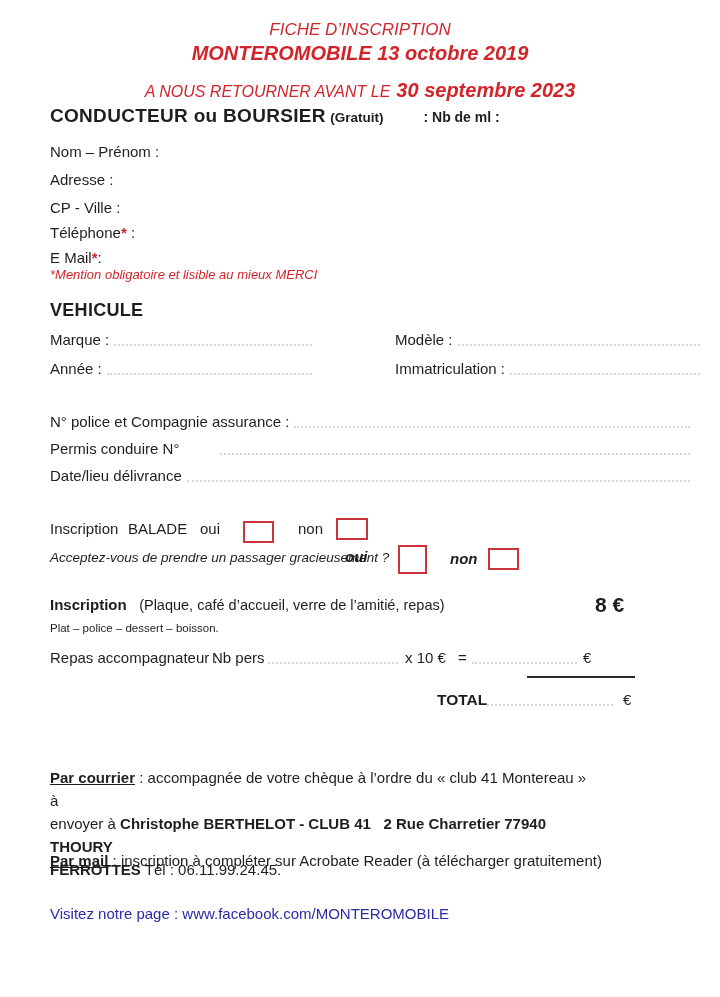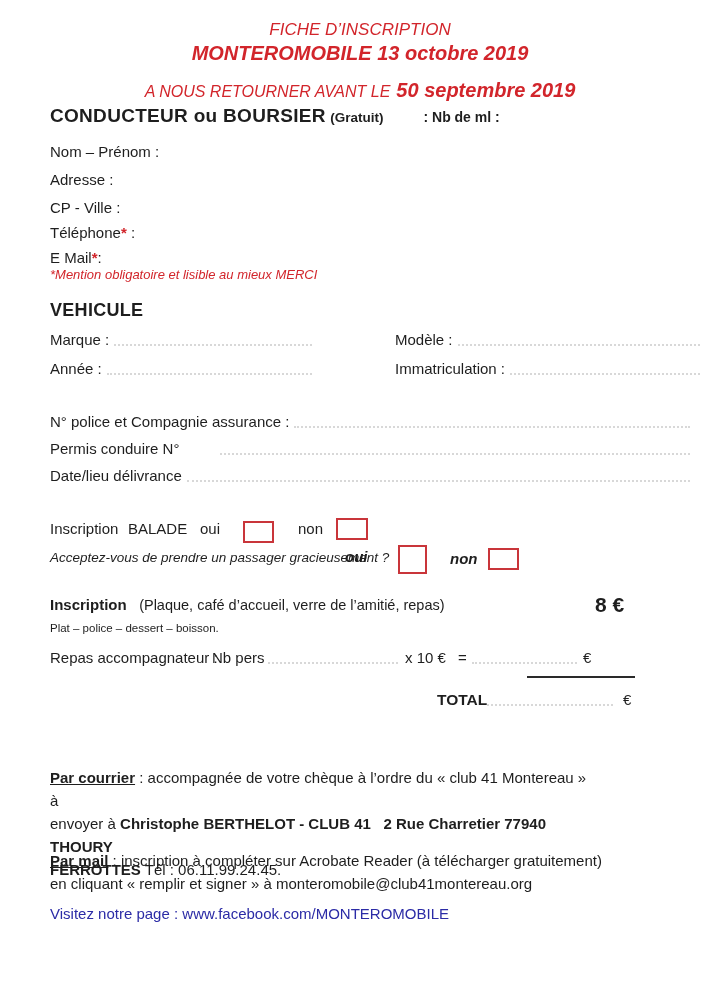--- a/index.html
+++ b/index.html
@@ -41,21 +41,21 @@
   .sumline { position:absolute; border-top:2px solid #2a2a2a; }
 </style>
 </head>
 <body>
 
 <div class="page">
 
   <div class="abs center h1">FICHE D’INSCRIPTION</div>
   <div class="abs center h2">MONTEROMOBILE 13 octobre 2019</div>
   <div class="abs center h3">
-    <span>A NOUS RETOURNER AVANT LE</span><span class="date">50 septembre 2019</span>
+    <span>A NOUS RETOURNER AVANT LE</span><span class="date">30 septembre 2023</span>
   </div>
 
   <div class="abs" style="left:50px; top:105px;">
     <span class="sec-title cond-title">CONDUCTEUR ou BOURSIER</span>
     <span class="cond-gratuit">(Gratuit)</span><span class="cond-nb">: Nb de ml :</span>
   </div>
 
   <div class="abs lbl" style="left:50px; top:143px;">Nom – Prénom :</div>
   <div class="abs lbl" style="left:50px; top:171px;">Adresse :</div>
   <div class="abs lbl" style="left:50px; top:199px;">CP - Ville :</div>
@@ -143,18 +143,17 @@
 
 
   <div class="abs para" style="left:50px; top:766px; width:545px;">
     <span class="ul">Par courrier</span><span class="prewrap"> : accompagnée de votre chèque à l’ordre du « club 41 Montereau » à</span><br>
     <span>envoyer à </span><span class="bold prewrap">Christophe BERTHELOT - CLUB 41   2 Rue Charretier 77940 THOURY</span><br>
     <span class="bold">FERROTTES</span><span class="prewrap"> Tél : 06.11.99.24.45.</span>
   </div>
 
   <div class="abs para" style="left:50px; top:849px; width:560px;">
     <span class="ul">Par mail</span><span class="prewrap"> : inscription à compléter sur Acrobate Reader (à télécharger gratuitement)</span><br>
-    <span>en cliquant « remplir et signer » à monteromobile@club41montereau.org</span>
   </div>
 
   <div class="abs para blue" style="left:50px; top:902px;">Visitez notre page : www.facebook.com/MONTEROMOBILE</div>
 
 </div>
 
 </body></html>

